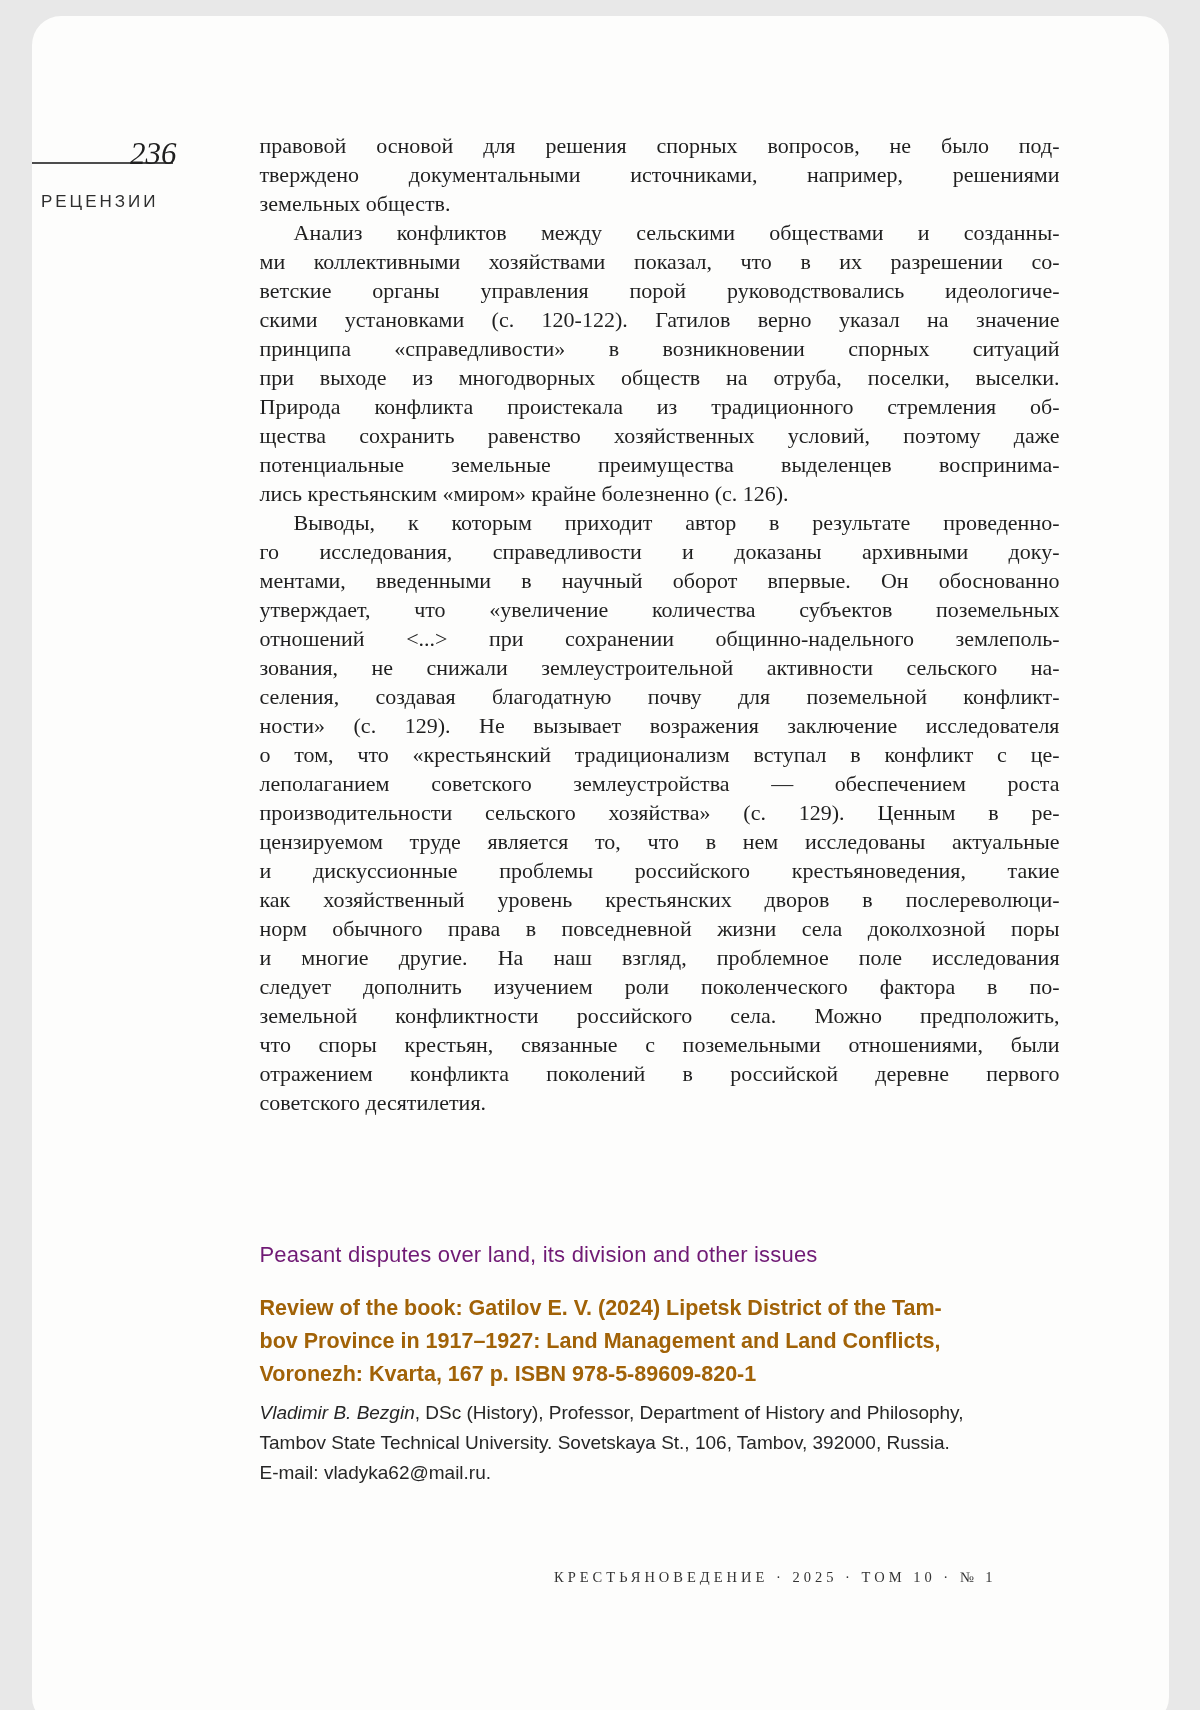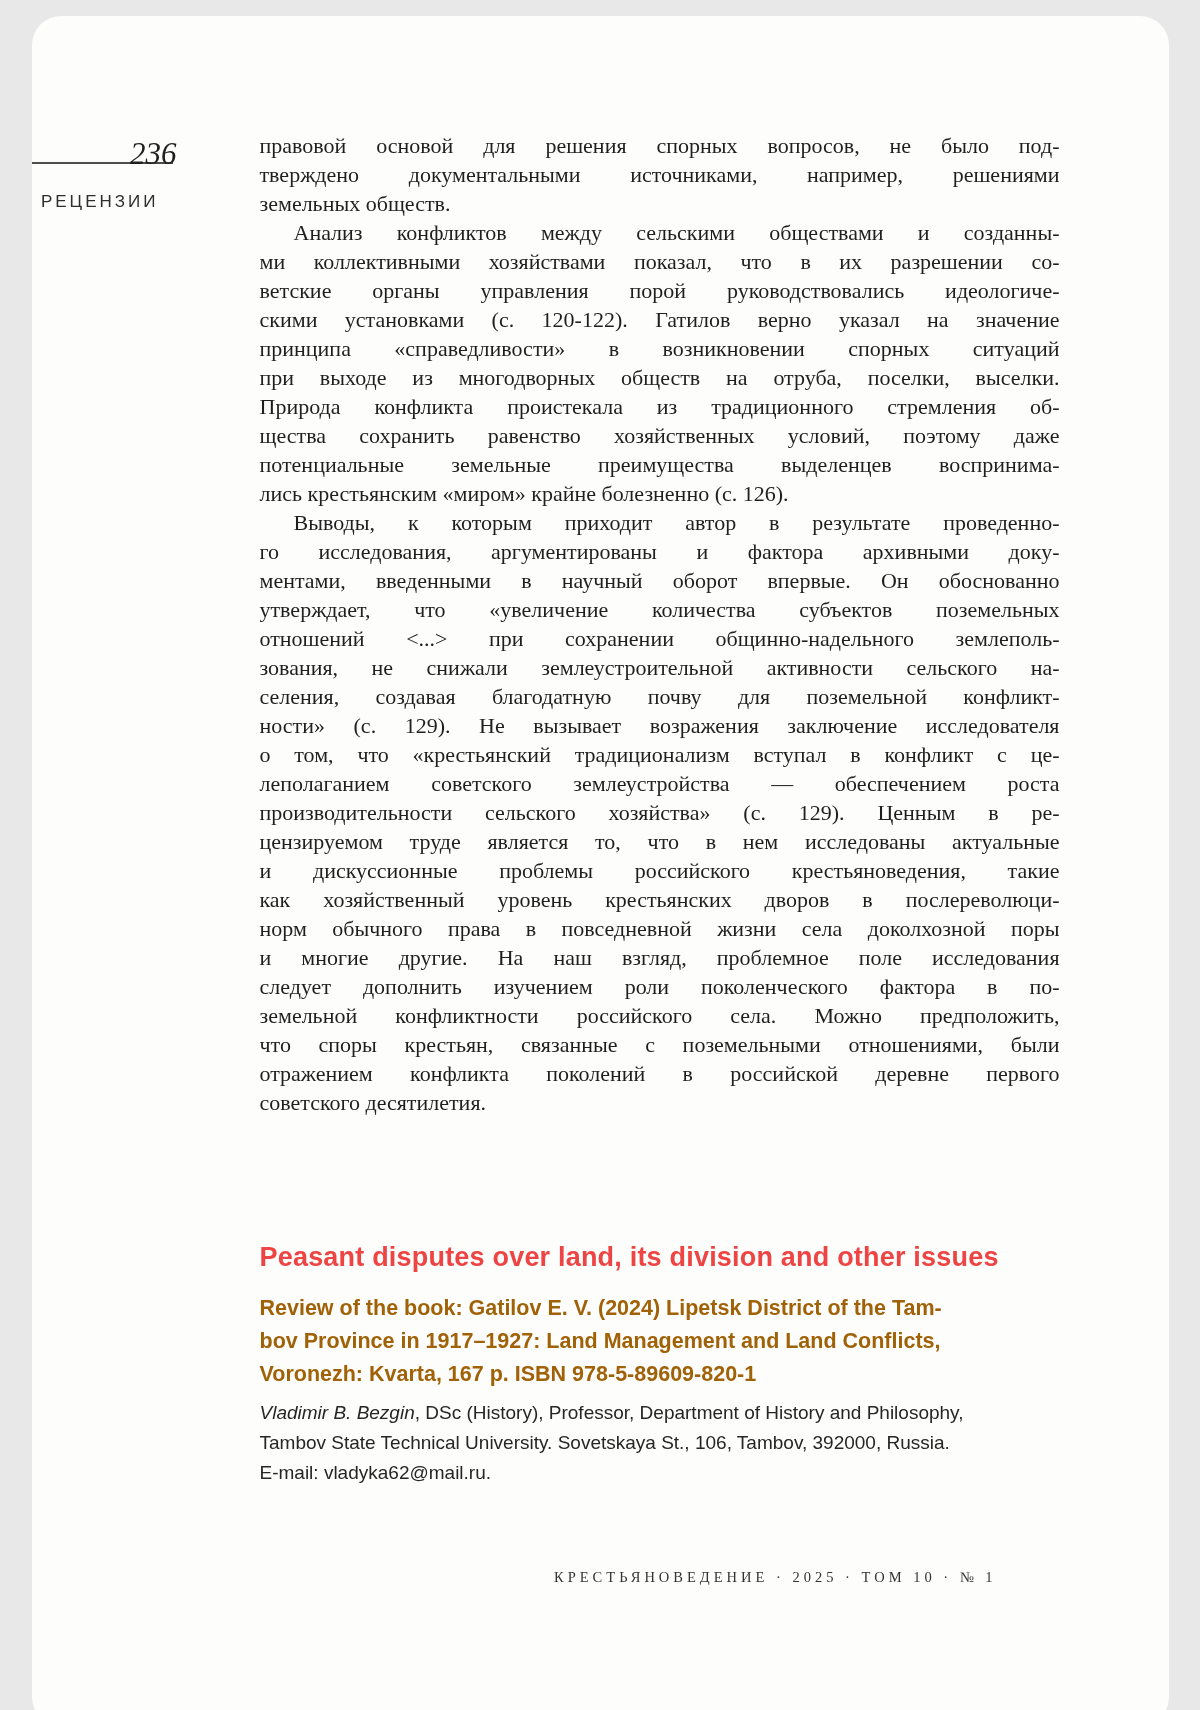--- a/index.html
+++ b/index.html
@@ -53,24 +53,24 @@
     text-align-last: justify;
   }
   .body-line.last { text-align-last: left; }
   .body-line.indent { text-indent: 34px; }
   .english-heading {
     position: absolute;
     left: 228px;
     top: 1226px;
     width: 800px;
     font-family: "Liberation Sans", sans-serif;
-    font-weight: bold;
-    font-size: 27px;
+    font-weight: normal;
+    font-size: 22px;
     letter-spacing: 0.2px;
-    color: #ef4444;
+    color: #701a75;
     white-space: nowrap;
   }
   .review-title {
     position: absolute;
     left: 228px;
     top: 1276px;
     width: 810px;
     font-family: "Liberation Sans", sans-serif;
     font-weight: bold;
     font-size: 21.5px;
@@ -119,21 +119,21 @@
       <div class="body-line">ми коллективными хозяйствами показал, что в их разрешении со-</div>
       <div class="body-line">ветские органы управления порой руководствовались идеологиче-</div>
       <div class="body-line">скими установками (с. 120-122). Гатилов верно указал на значение</div>
       <div class="body-line">принципа «справедливости» в возникновении спорных ситуаций</div>
       <div class="body-line">при выходе из многодворных обществ на отруба, поселки, выселки.</div>
       <div class="body-line">Природа конфликта проистекала из традиционного стремления об-</div>
       <div class="body-line">щества сохранить равенство хозяйственных условий, поэтому даже</div>
       <div class="body-line">потенциальные земельные преимущества выделенцев воспринима-</div>
       <div class="body-line last">лись крестьянским «миром» крайне болезненно (с. 126).</div>
       <div class="body-line indent">Выводы, к которым приходит автор в результате проведенно-</div>
-      <div class="body-line">го исследования, аргументированы и фактора архивными доку-</div>
+      <div class="body-line">го исследования, справедливости и доказаны архивными доку-</div>
       <div class="body-line">ментами, введенными в научный оборот впервые. Он обоснованно</div>
       <div class="body-line">утверждает, что «увеличение количества субъектов поземельных</div>
       <div class="body-line">отношений &lt;...&gt; при сохранении общинно-надельного землеполь-</div>
       <div class="body-line">зования, не снижали землеустроительной активности сельского на-</div>
       <div class="body-line">селения, создавая благодатную почву для поземельной конфликт-</div>
       <div class="body-line">ности» (с. 129). Не вызывает возражения заключение исследователя</div>
       <div class="body-line">о том, что «крестьянский традиционализм вступал в конфликт с це-</div>
       <div class="body-line">леполаганием советского землеустройства — обеспечением роста</div>
       <div class="body-line">производительности сельского хозяйства» (с. 129). Ценным в ре-</div>
       <div class="body-line">цензируемом труде является то, что в нем исследованы актуальные</div>

